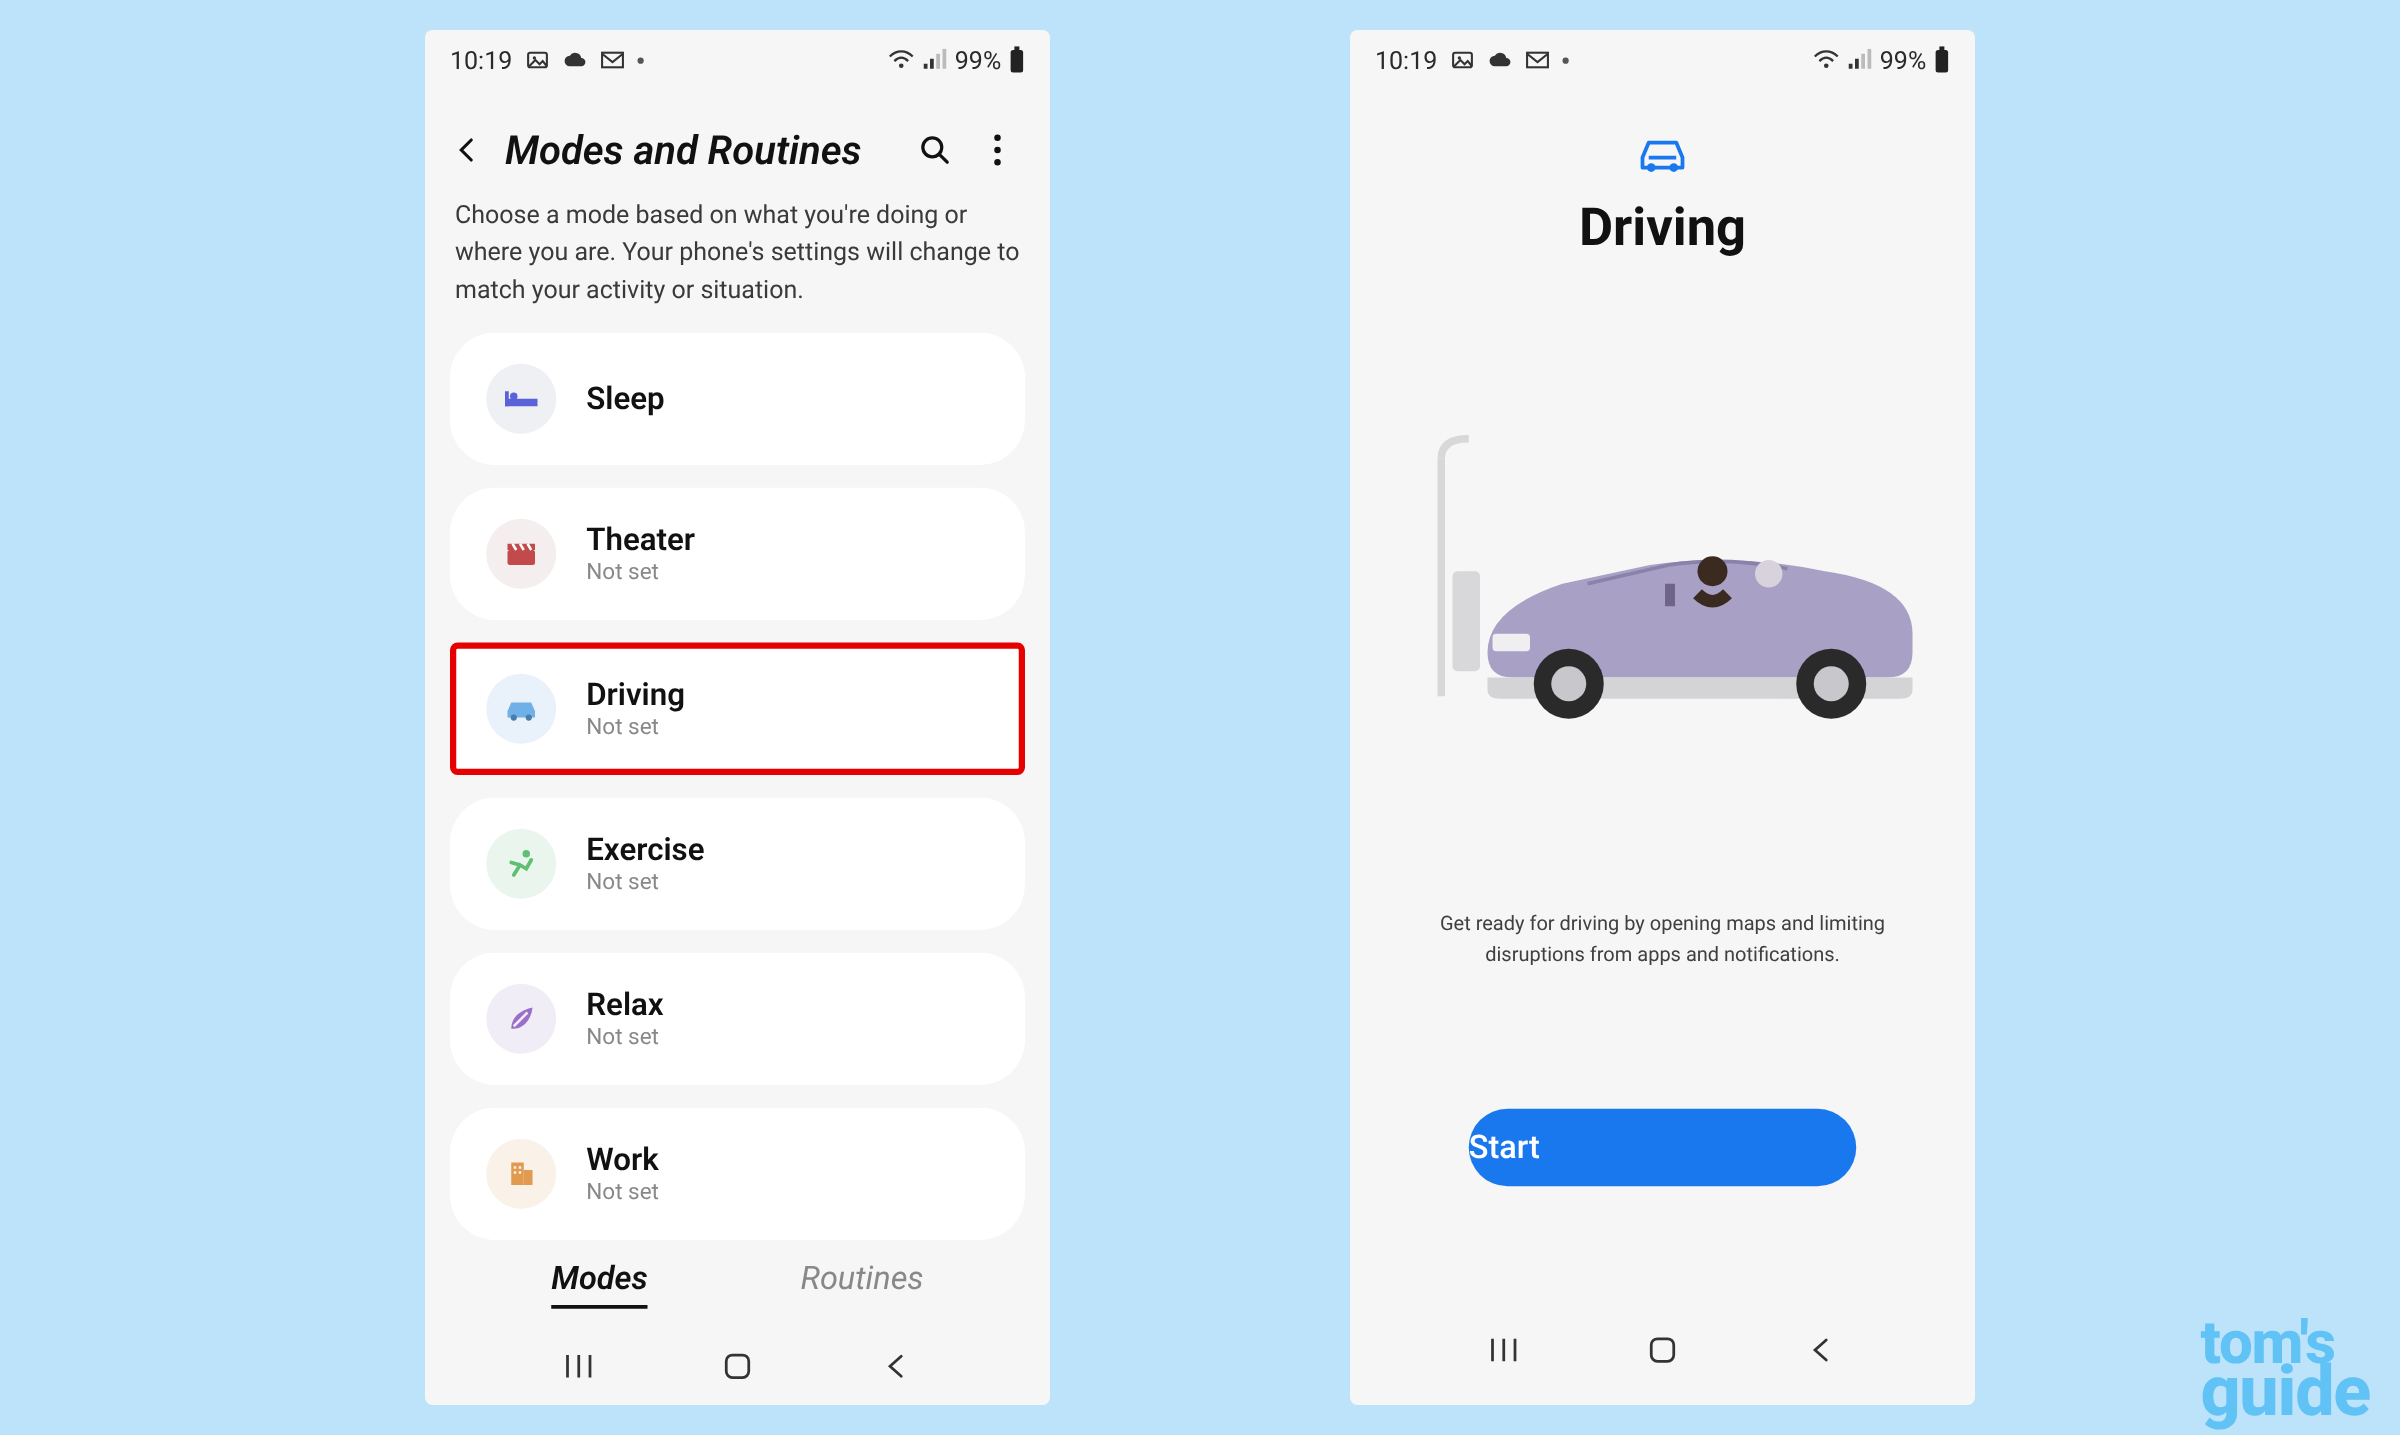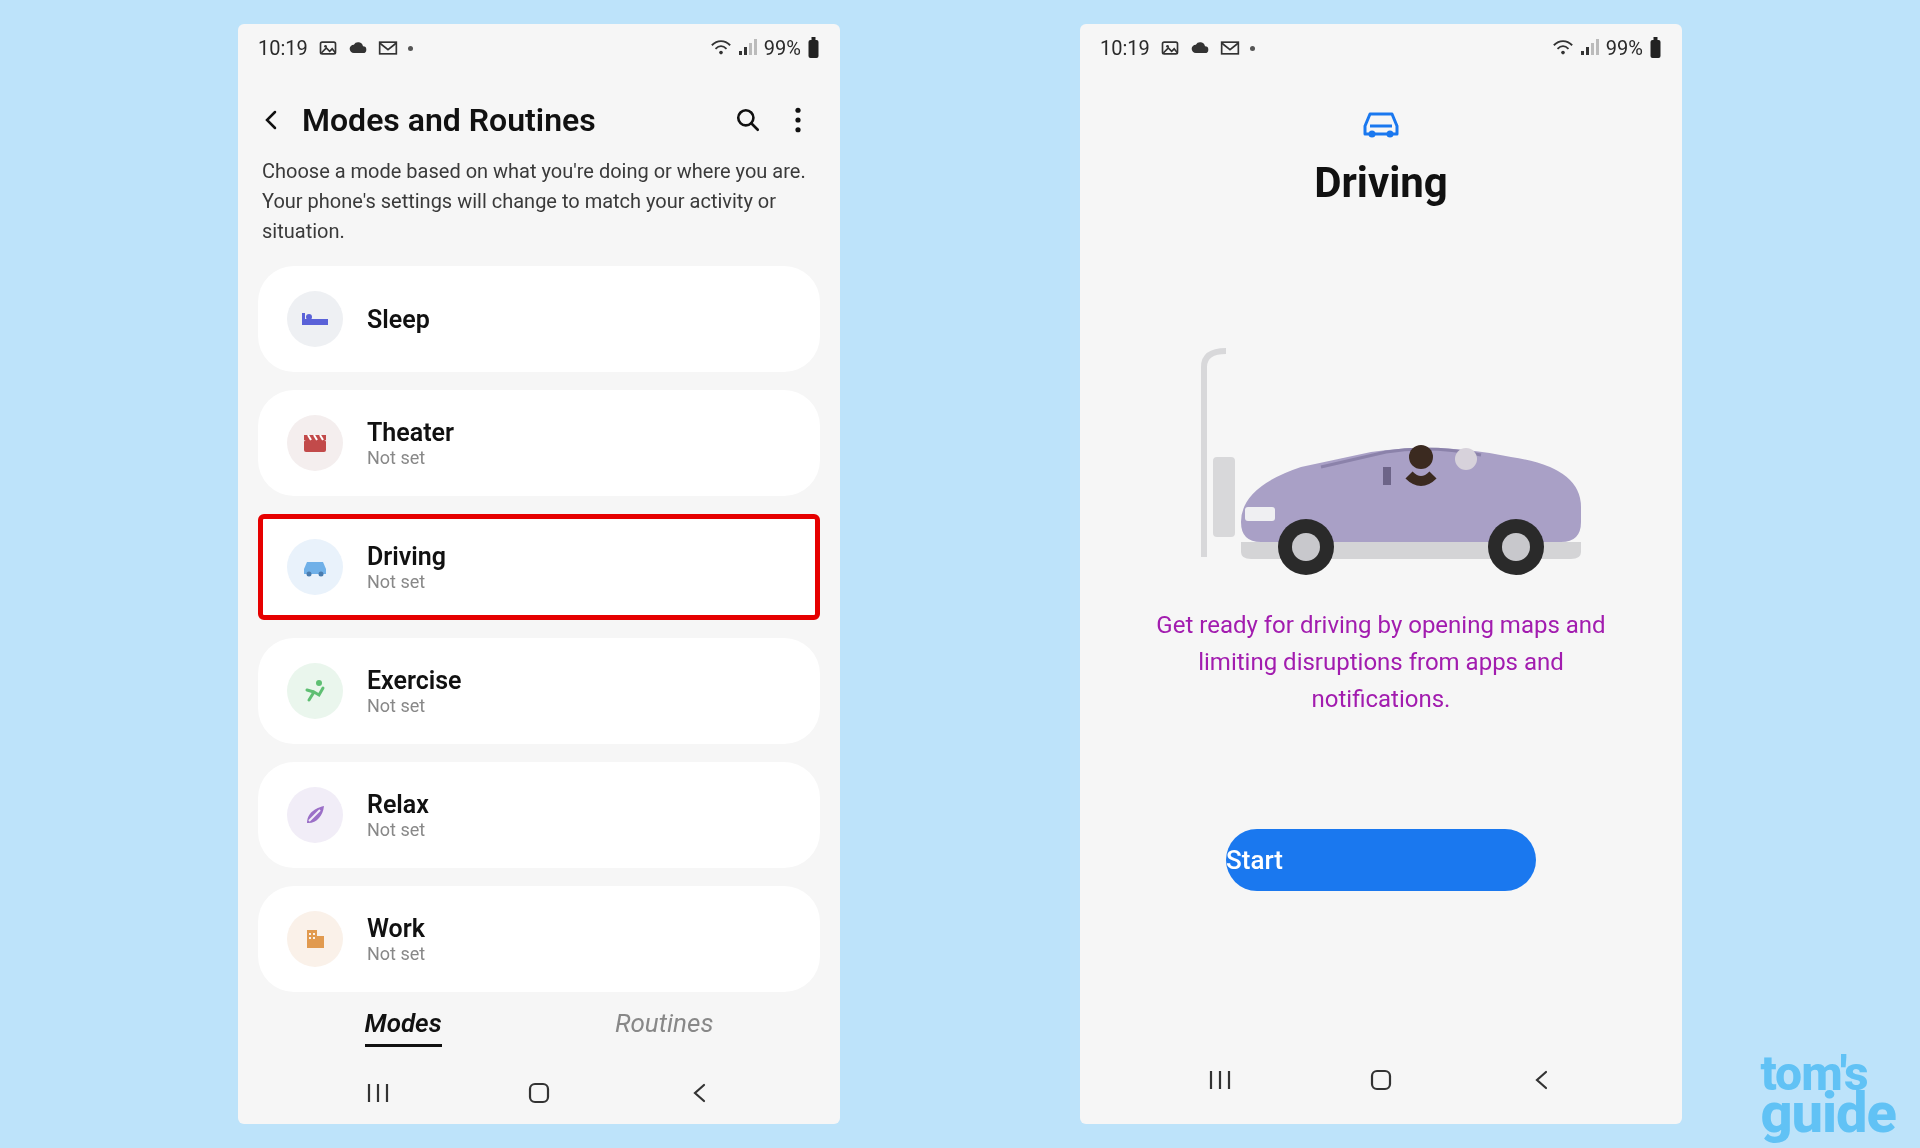--- a/index.html
+++ b/index.html
@@ -9,21 +9,21 @@
     height: 1148px;
     font-family: -apple-system, Roboto, "Segoe UI", Arial, sans-serif;
     position: relative;
     display: flex;
     justify-content: center;
     align-items: flex-start;
     padding-top: 24px;
     gap: 240px;
   }
   .phone {
-    width: 602px;
+    width: 500px;
     height: 1100px;
     background: #f6f6f6;
     border-radius: 6px;
     display: flex;
     flex-direction: column;
     overflow: hidden;
   }
   
   .statusbar {
     display: flex;
@@ -36,20 +36,21 @@
   .statusbar .left { display: flex; align-items: center; gap: 10px; }
   .statusbar .right { display: flex; align-items: center; gap: 6px; }
   .sicon { display:inline-flex; align-items:center; }
   .dot { width:5px; height:5px; border-radius:50%; background:#555; }
   
   .header {
     display: flex;
     align-items: center;
     padding: 34px 22px 10px 14px;
     gap: 10px;
+    font-style: italic;
   }
   .header .title {
     font-size: 32px;
     font-weight: 600;
     color: #111;
     flex: 0 0 auto;
   }
   .header .spacer { flex:1; }
   .iconbtn { width:40px; height:40px; display:flex; align-items:center; justify-content:center; }
   .subtitle {
@@ -90,21 +91,21 @@
   .navbar {
     display:flex; justify-content:space-around; align-items:center;
     padding: 18px 60px 24px 60px;
   }
   .navbtn { width:40px; height:40px; display:flex; align-items:center; justify-content:center; }
 
   
   .p2content { flex:1; display:flex; flex-direction:column; align-items:center; padding: 40px 30px 0 30px; text-align:center; }
   .p2title { font-size:42px; font-weight:700; color:#111; margin-top:14px; }
   .illus { width:420px; height:260px; margin-top:140px; position:relative; }
-  .p2desc { font-size:24px; color:#a21caf; line-height:1.55; padding:0 20px; }
+  .p2desc { font-size:16px; color:#404040; line-height:1.55; margin-top:120px; padding:0 20px; }
   .startbtn {
     margin-top:110px;
     width:310px; height:62px;
     background:#1a78ef; color:#fff;
     border-radius:40px; font-size:26px; font-weight:500;
     display:flex; align-items:center; 
   }
   
   .watermark {
     position:absolute; right:24px; bottom:10px;

